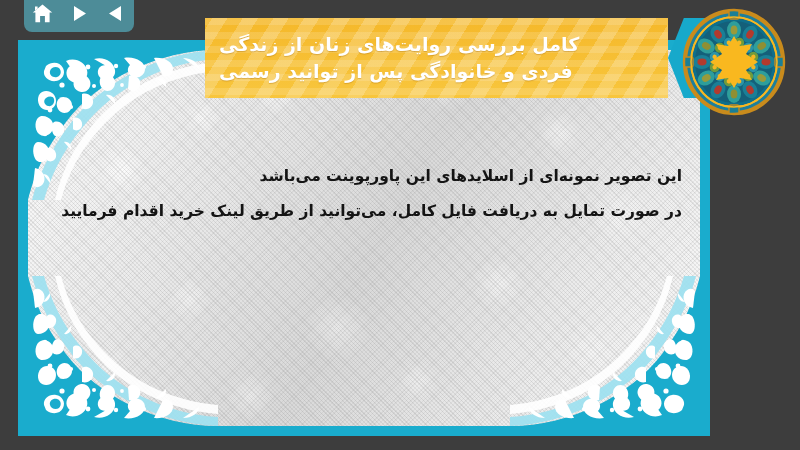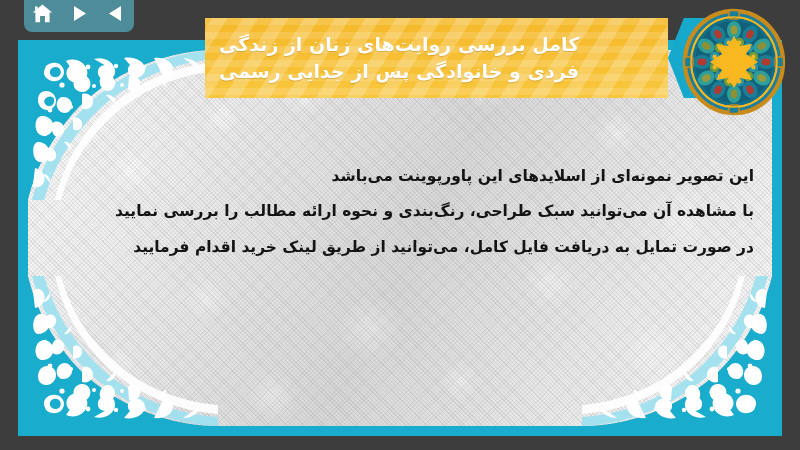--- a/index.html
+++ b/index.html
@@ -43,21 +43,21 @@
     justify-content: center;
     cursor: pointer;
   }
   .nav-btn svg { display: block; }
 
   
   #slide {
     position: absolute;
     left: 18px;
     top: 40px;
-    width: 764px;
+    width: 692px;
     height: 396px;
     background: #1aaccd;
     overflow: hidden;
     z-index: 10;
   }
 
   
   #plate {
     position: absolute;
     left: 10px;
@@ -328,31 +328,30 @@
           <circle cx="22" cy="60" r="2.4"></circle>
           <circle cx="43" cy="57" r="2.1"></circle>
           <circle cx="17" cy="84" r="2.2"></circle>
           <circle cx="12" cy="110" r="2.0"></circle>
         </g>
       </svg>
     </div>
 
     <div id="body-text">
       <div class="body-line">این تصویر نمونه‌ای از اسلایدهای این پاورپوینت می‌باشد</div>
-      <div class="body-line">با مشاهده آن می‌توانید سبک طراحی، رنگ‌بندی و نحوه ارائه مطالب را بررسی نمایید</div>
       <div class="body-line">در صورت تمایل به دریافت فایل کامل، می‌توانید از طریق لینک خرید اقدام فرمایید</div>
     </div>
 
   </div>
 
   <div id="title-wrap">
     <div id="title-arrow"></div>
     <div id="title-band">
       <div class="title-line">کامل بررسی روایت‌های زنان از زندگی</div>
-      <div class="title-line">فردی و خانوادگی پس از جدایی رسمی</div>
+      <div class="title-line">فردی و خانوادگی پس از توانید رسمی</div>
     </div>
   </div>
 
   <div id="medallion">
     <svg width="104" height="108" viewBox="0 0 104 108" aria-hidden="true">
       <defs>
         <clipPath id="rosetteClip">
             <ellipse cx="52" cy="54" rx="50" ry="52"></ellipse>
           </clipPath>
       </defs>

